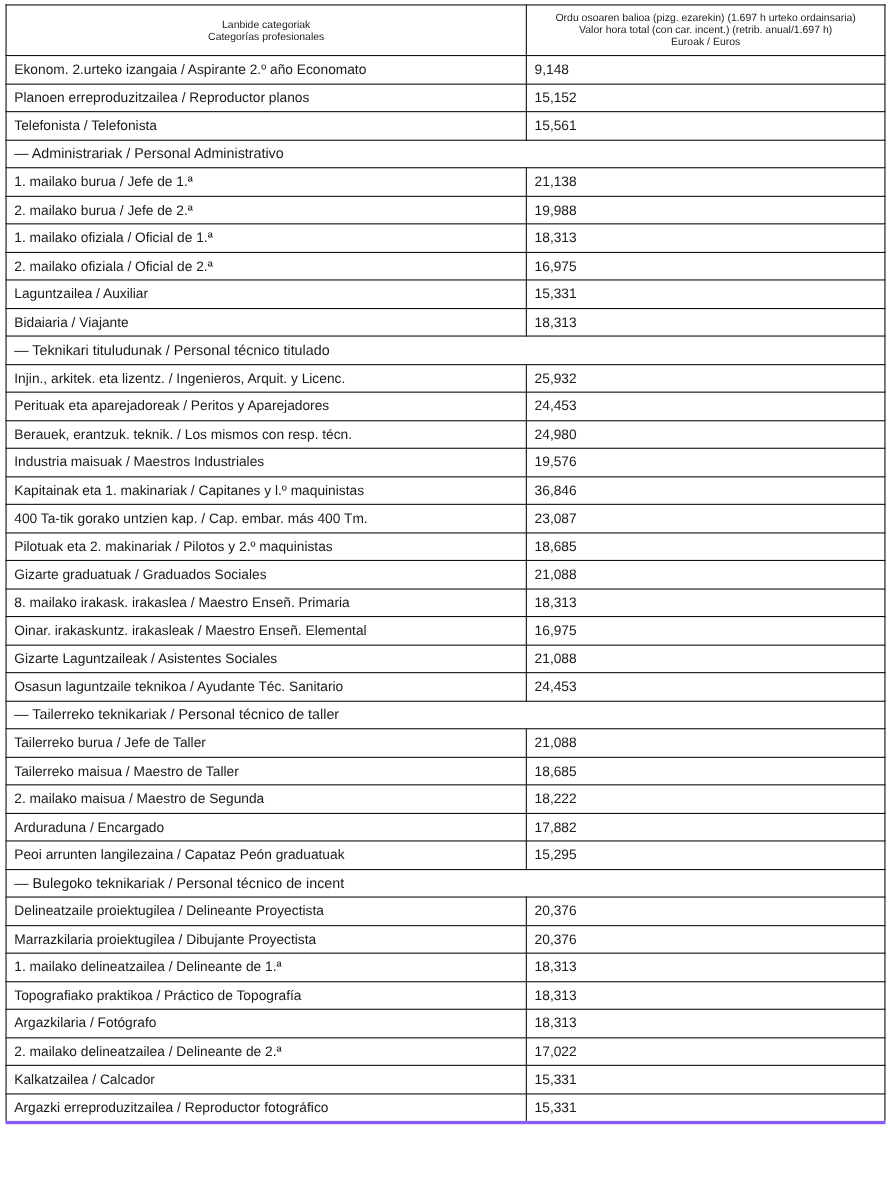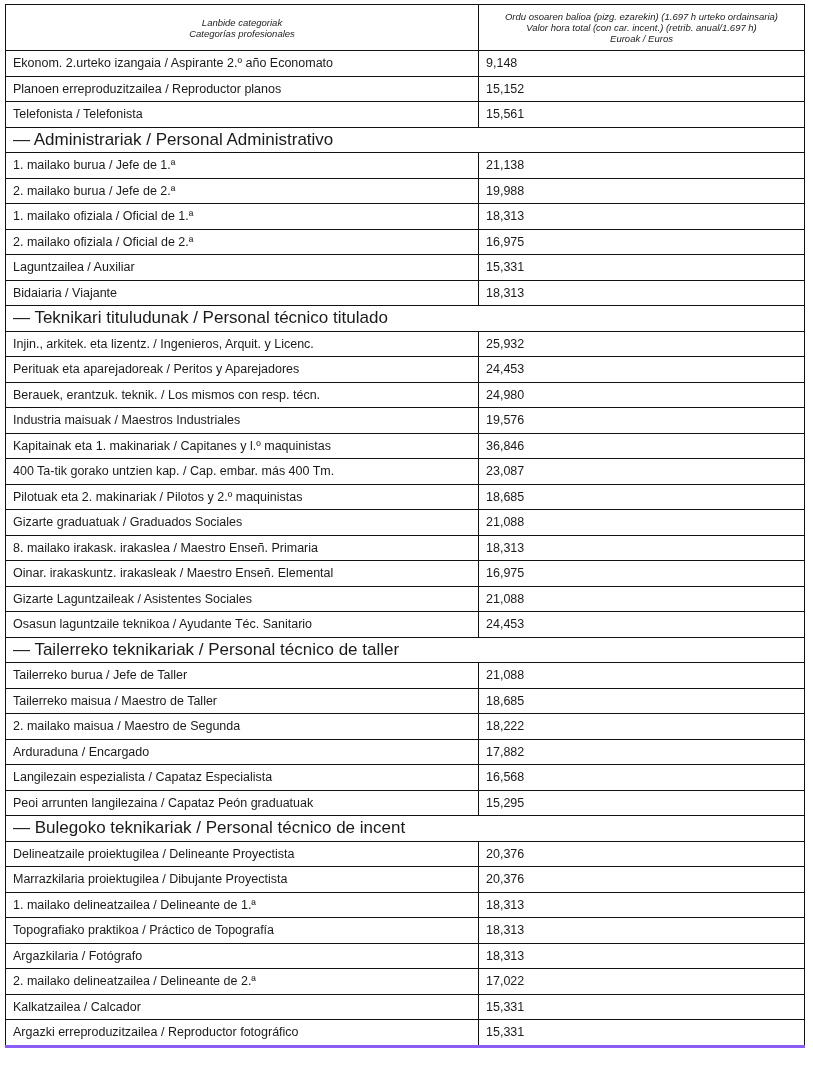--- a/index.html
+++ b/index.html
@@ -33,36 +33,35 @@
     padding: 0 7px;
     font-weight: normal;
     overflow: hidden;
     white-space: nowrap;
   }
   col.c1 { width: 473px; }
   col.c2 { width: 326px; }
   th.hdr {
     height: 45px;
     font-size: 9.5px;
-    font-style: italic;
     line-height: 11px;
     text-align: center;
     vertical-align: middle;
     color: #222;
   }
   th.hdr span { display: block; }
   tr.row td {
     height: 24.5px;
     font-size: 12.5px;
     vertical-align: middle;
   }
   td.val { text-align: left; padding-right: 6px; }
   tr.section td {
     height: 24.5px;
-    font-size: 17px;
+    font-size: 13px;
     vertical-align: middle;
   }
   table.salary-table tr:last-child td { border-bottom: 3px solid #8b5cf6; }
 </style>
 </head>
 <body>
 
 <div class="page">
   <table class="salary-table">
     <colgroup>
@@ -186,24 +185,20 @@
         </tr>
         <tr class="row">
           <td>2. mailako maisua / Maestro de Segunda</td>
           <td class="val">18,222</td>
         </tr>
         <tr class="row">
           <td>Arduraduna / Encargado</td>
           <td class="val">17,882</td>
         </tr>
         <tr class="row">
-          <td>Langilezain espezialista / Capataz Especialista</td>
-          <td class="val">16,568</td>
-        </tr>
-        <tr class="row">
           <td>Peoi arrunten langilezaina / Capataz Peón graduatuak</td>
           <td class="val">15,295</td>
         </tr>
         <tr class="section">
           <td colspan="2">— Bulegoko teknikariak / Personal técnico de incent</td>
         </tr>
         <tr class="row">
           <td>Delineatzaile proiektugilea / Delineante Proyectista</td>
           <td class="val">20,376</td>
         </tr>

